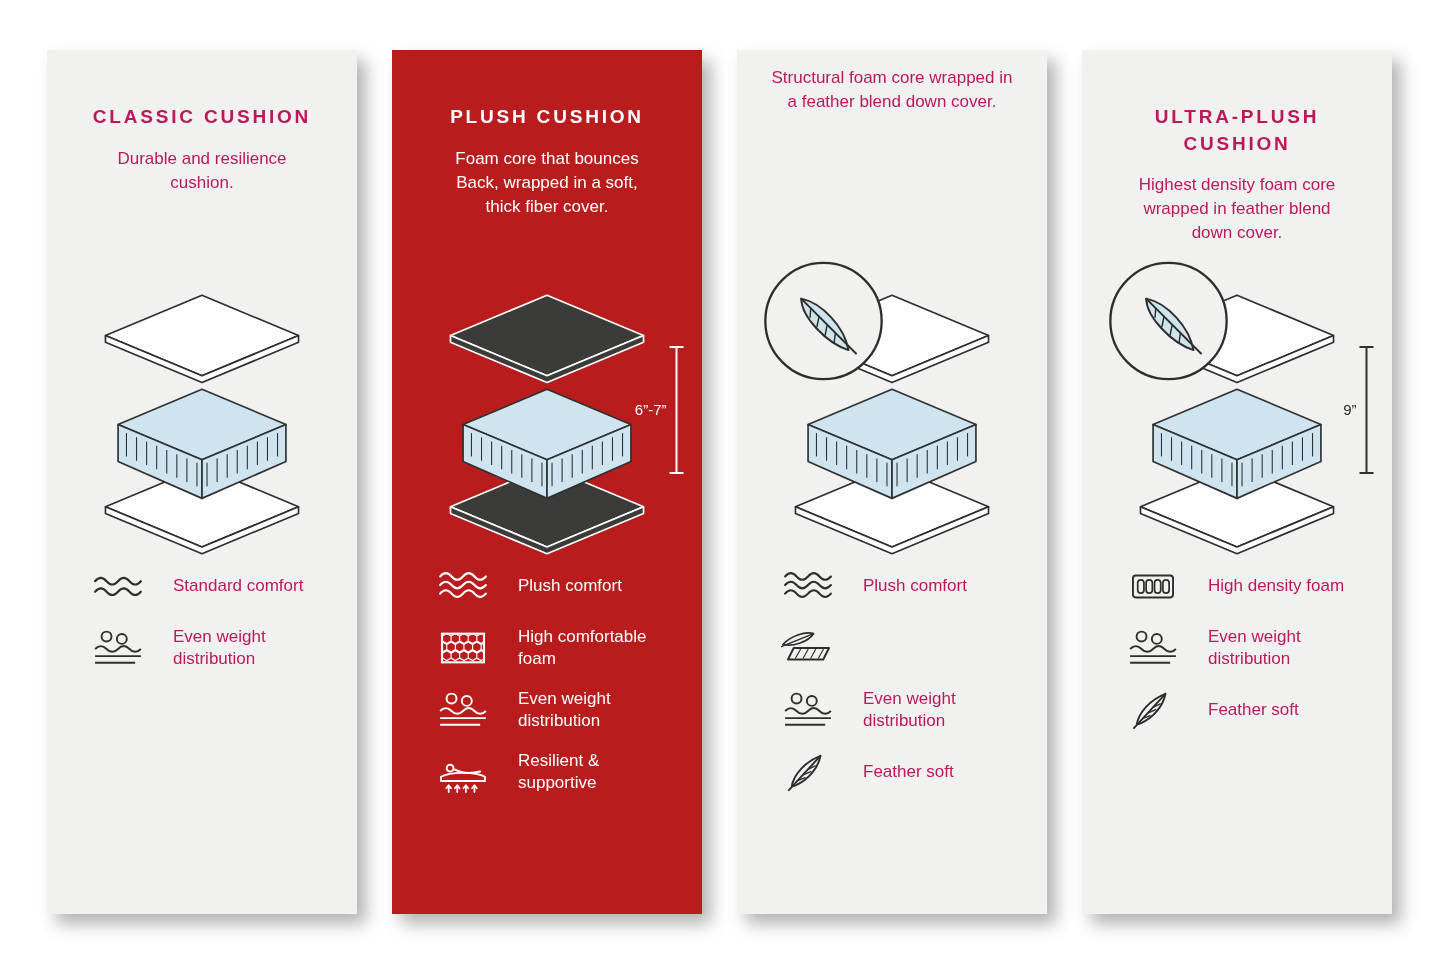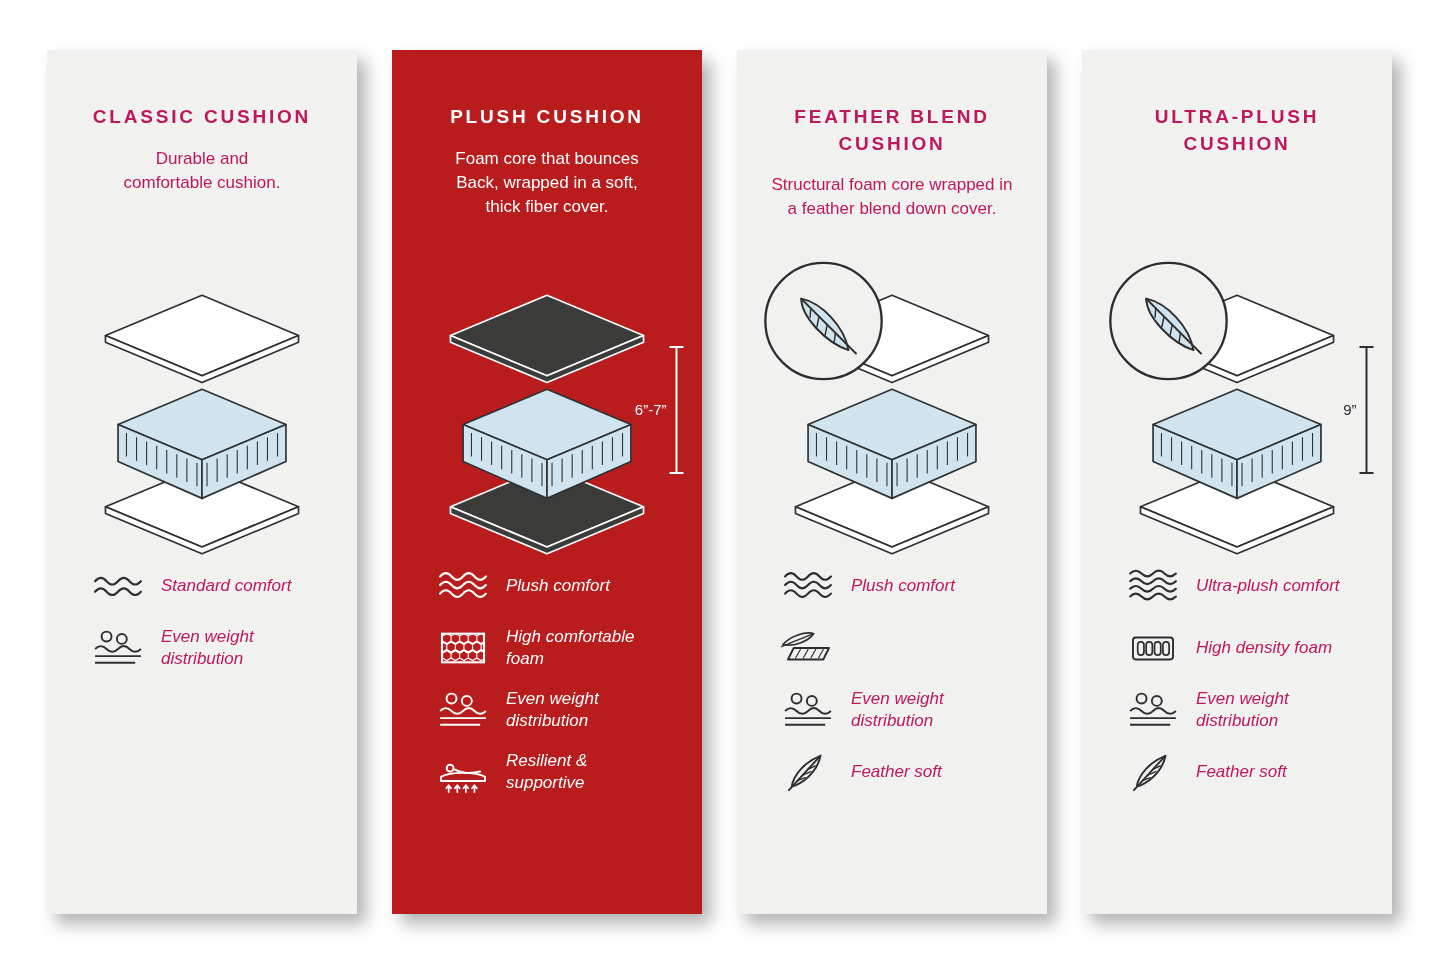--- a/index.html
+++ b/index.html
@@ -39,21 +39,21 @@
   .cushion{display:block;width:235px;height:269px;}
   .badge{position:absolute;top:-32px;left:-14px;width:126px;height:126px;}
   .measure{position:absolute;right:-24px;top:52px;width:60px;height:136px;overflow:visible;}
   .mline{stroke:var(--line);stroke-width:2;}
   .mtext{fill:var(--line);font-size:15px;font-family:"Liberation Sans",sans-serif;}
 
   .features{
     position:absolute;top:512px;left:44px;right:14px;
     list-style:none;margin:0;padding:0;
   }
-  .feature{display:flex;align-items:center;gap:16px;min-height:48px;margin-bottom:14px;font-style:italic;}
+  .feature{display:flex;align-items:center;gap:28px;min-height:48px;margin-bottom:14px;}
   .ficon{width:54px;height:42px;flex:0 0 54px;}
   .ficon svg{width:54px;height:42px;display:block;}
   .flabel{width:158px;font-size:17px;line-height:1.3;}
 </style>
 </head>
 <body>
 
 <svg width="0" height="0" style="position:absolute" aria-hidden="true">
   <defs>
     <clipPath id="hexclip">
@@ -173,21 +173,21 @@
       <circle cx="14" cy="18.5" r="3.6"></circle>
       <path d="M19,20.5 C27,24 38,24 47,21.5"></path>
     </g>
   </defs>
 </svg>
 
 <div class="stage">
 
   <section class="card card1">
     <h2 class="card-title">CLASSIC CUSHION</h2>
-    <p class="card-desc">Durable and comfortable cushion.</p>
+    <p class="card-desc">Durable and resilience cushion.</p>
     <div class="illus">
       <svg class="cushion" viewBox="0 0 280 320">
           <use href="#cushion-g"></use>
         </svg>
     </div>
     <ul class="features">
       <li class="feature">
         <span class="ficon">
             <svg viewBox="0 0 56 44">
               <use href="#icon-waves-2"></use>
@@ -250,21 +250,20 @@
             <svg viewBox="0 0 56 44">
               <use href="#icon-resilient"></use>
             </svg>
           </span>
         <span class="flabel">Resilient &amp; supportive</span>
       </li>
     </ul>
   </section>
 
   <section class="card card3">
-    <h2 class="card-title">FEATHER BLEND CUSHION</h2>
     <p class="card-desc">Structural foam core wrapped in a feather blend down cover.</p>
     <div class="illus">
       <svg class="cushion" viewBox="0 0 280 320">
           <use href="#cushion-g"></use>
         </svg>
       <svg class="badge" viewBox="0 0 130 130">
           <use href="#feather-badge-g"></use>
         </svg>
     </div>
     <ul class="features">
@@ -297,46 +296,39 @@
               <use href="#icon-feather"></use>
             </svg>
           </span>
         <span class="flabel">Feather soft</span>
       </li>
     </ul>
   </section>
 
   <section class="card card4">
     <h2 class="card-title">ULTRA-PLUSH CUSHION</h2>
+    <p class="card-desc">Highest density foam core wrapped in feather blend down cover.</p>
     <div class="illus">
       <svg class="cushion" viewBox="0 0 280 320">
           <use href="#cushion-g"></use>
         </svg>
       <svg class="badge" viewBox="0 0 130 130">
           <use href="#feather-badge-g"></use>
         </svg>
       <svg class="measure" viewBox="0 0 60 136">
         <line class="mline" x1="48" y1="5" x2="48" y2="131"></line>
         <line class="mline" x1="41" y1="5" x2="55" y2="5"></line>
         <line class="mline" x1="41" y1="131" x2="55" y2="131"></line>
         <text class="mtext" x="38" y="73" text-anchor="end">9”</text>
       </svg>
     </div>
     <ul class="features">
       <li class="feature">
         <span class="ficon">
             <svg viewBox="0 0 56 44">
-              <use href="#icon-waves-4"></use>
-            </svg>
-          </span>
-        <span class="flabel">Ultra-plush comfort</span>
-      </li>
-      <li class="feature">
-        <span class="ficon">
-            <svg viewBox="0 0 56 44">
               <use href="#icon-density"></use>
             </svg>
           </span>
         <span class="flabel">High density foam</span>
       </li>
       <li class="feature">
         <span class="ficon">
             <svg viewBox="0 0 56 44">
               <use href="#icon-even-weight"></use>
             </svg>

